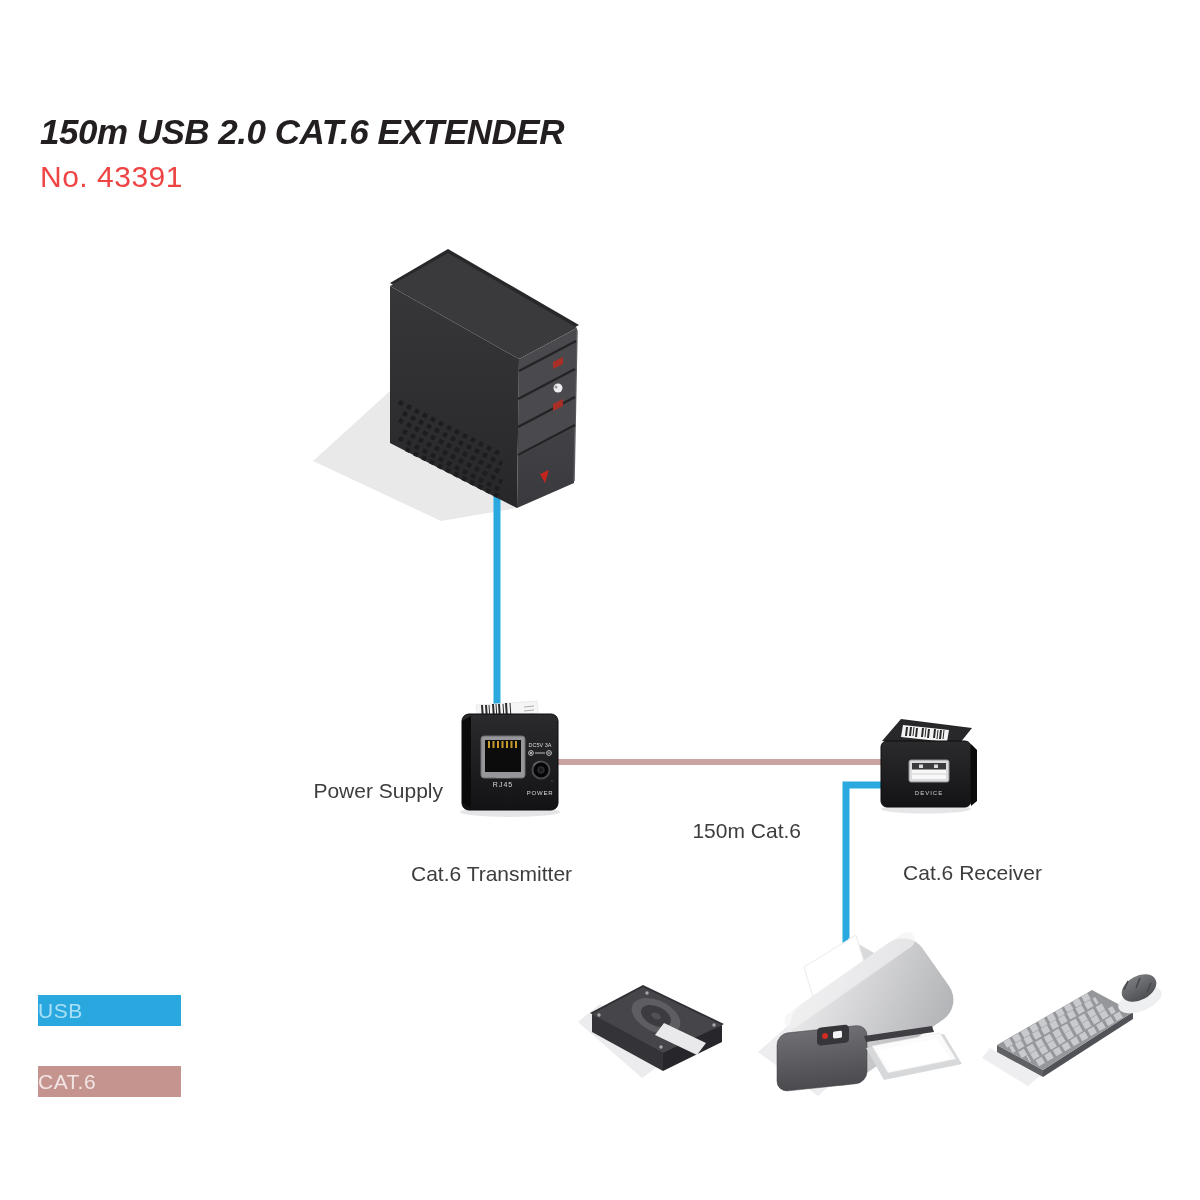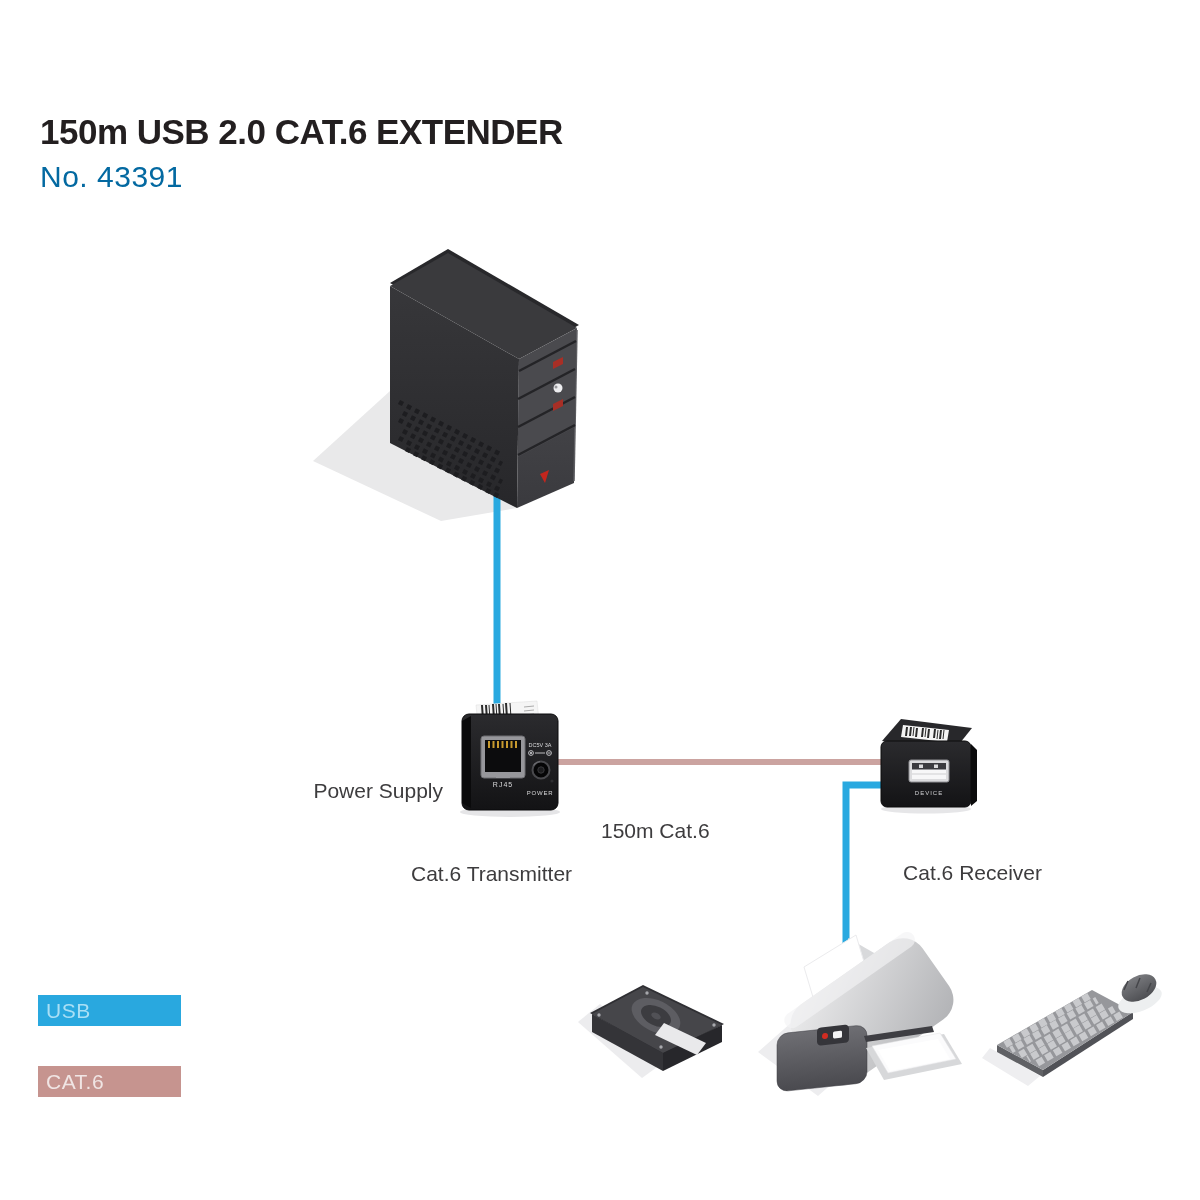--- a/index.html
+++ b/index.html
@@ -1,28 +1,28 @@
 <!DOCTYPE html>
 <html><head>
 <meta charset="utf-8">
 <style>
   html,body{margin:0;padding:0;background:#fff;}
   .canvas{position:relative;width:1200px;height:1200px;background:#ffffff;overflow:hidden;
           font-family:"Liberation Sans",sans-serif;}
   .title{position:absolute;left:40px;top:112px;font-size:35px;font-weight:700;
-         letter-spacing:-0.5px;color:#231f20;white-space:nowrap;}
+         letter-spacing:-0.5px;color:#231f20;white-space:nowrap;font-style:italic;}
   .subtitle{position:absolute;left:40px;top:160px;font-size:30px;font-weight:400;
-            letter-spacing:0.5px;color:#0369a1;white-space:nowrap;}
+            letter-spacing:0.5px;color:#ef4444;white-space:nowrap;}
   .dlabel{position:absolute;font-size:21px;color:#3d3c3e;white-space:nowrap;margin-top:40px;}
   .lbl-power{right:757px;top:739px;text-align:right;}
   .lbl-tx{left:411px;top:822px;width:220px;text-align:left;}
-  .lbl-cable{left:601px;top:779px;width:200px;text-align:left;}
+  .lbl-cable{left:601px;top:779px;width:200px;text-align:right;}
   .lbl-rx{left:842px;top:821px;width:200px;text-align:right;}
   .legend{position:absolute;left:38px;top:995px;width:143px;}
-  .legend-row{width:143px;height:31px;line-height:31px;padding-left:8px;box-sizing:border-box;
+  .legend-row{width:143px;height:31px;line-height:31px;padding-left:0;box-sizing:border-box;
               font-size:21px;letter-spacing:0.5px;}
   .legend-usb{color:#aadff5;}
   .legend-cat6{color:#f0e5e4;margin-top:12px;}
   .scene{position:absolute;left:0;top:0;}
   svg text{font-family:"Liberation Sans",sans-serif;}
 </style>
 </head>
 <body>
 
 <div class="canvas">

